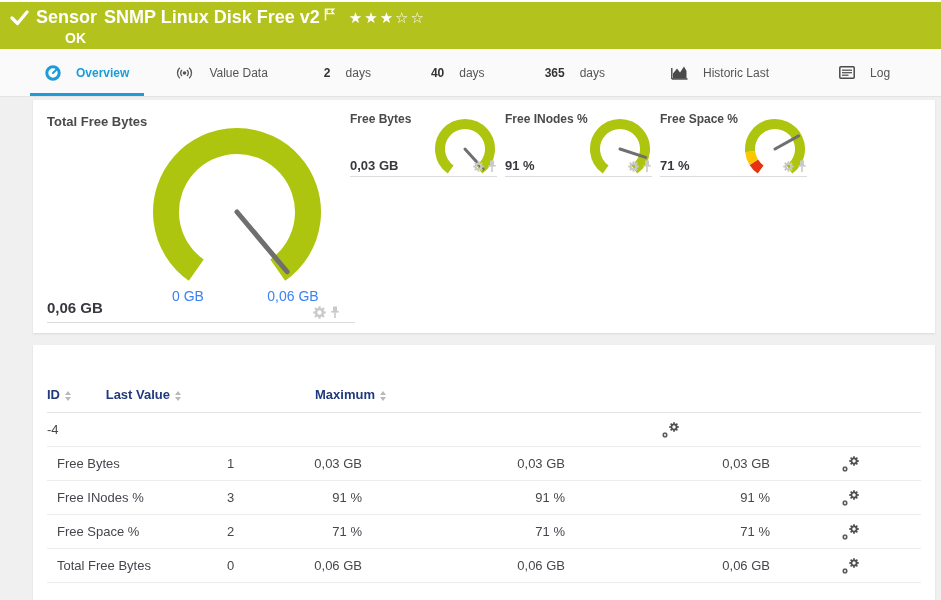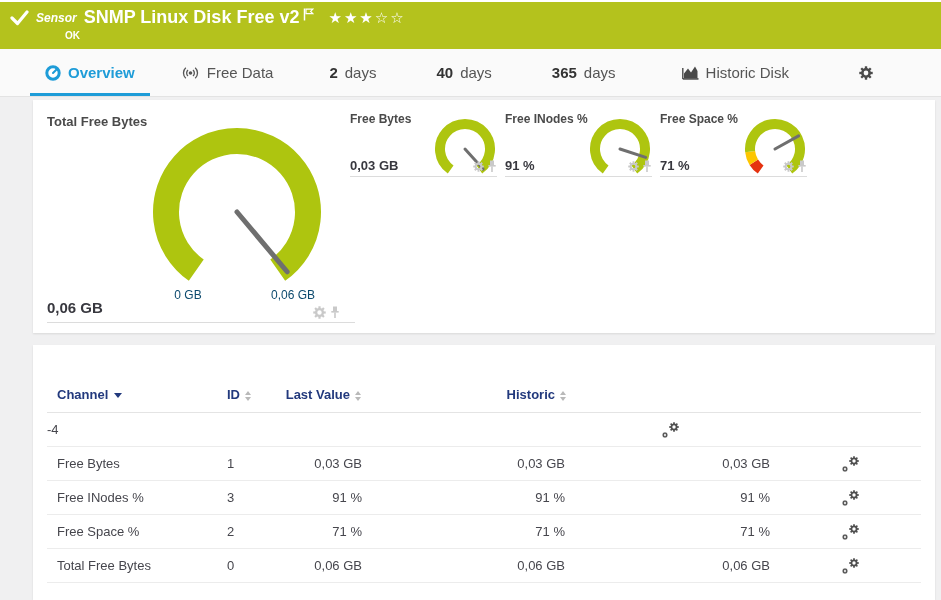--- a/index.html
+++ b/index.html
@@ -6,47 +6,47 @@
   body{
     width:941px;height:600px;position:relative;overflow:hidden;
     background:#f0f0f1;font-family:"Liberation Sans",sans-serif;
     -webkit-font-smoothing:antialiased;
   }
   
   .top-strip{height:2px;background:#ffffff}
   .green-bar{background:#b4c21d;height:47px;color:#fff;padding:5px 0 0 10px;box-sizing:border-box}
   .green-row1{display:flex;align-items:center}
   .check-icon{display:inline-flex;margin-right:7px}
-  .kind{font-style:italic;font-weight:bold;font-size:12px;margin-right:7px}
+  .kind{font-weight:bold;font-size:18px;margin-right:7px}
   .title{font-weight:bold;font-size:18px}
   .flag-icon{display:inline-flex;align-self:flex-start;margin:1px 0 0 4px}
   .stars{font-size:15px;letter-spacing:2px;margin-left:14px;color:#fff}
-  .status-ok{font-size:10px;font-weight:bold;margin:2px 0 0 55px}
+  .status-ok{font-size:14px;font-weight:bold;margin:2px 0 0 55px}
   
   .tabbar{background:#fafafa;height:48px;display:flex;align-items:stretch;padding-left:30px;
           border-bottom:1px solid #e3e3e3;box-sizing:border-box}
-  .tab{display:flex;align-items:center;gap:7px;padding:0 15px;font-size:15px;color:#555;cursor:pointer;white-space:nowrap}
+  .tab{display:flex;align-items:center;gap:15px;padding:0 15px;font-size:12px;color:#555;cursor:pointer;white-space:nowrap}
   .tab .num{font-weight:bold;color:#333}
   .tab.active{color:#1e9cd8;font-weight:bold;box-shadow:inset 0 -3px 0 #1e9cd8}
   .tab:nth-child(2){margin-left:16px}
   .tab:nth-child(3){margin-left:26px}
   .tab:nth-child(4){margin-left:30px}
   .tab:nth-child(5){margin-left:30px}
   .tab:nth-child(6){margin-left:36px}
   .tab:nth-child(7){margin-left:40px}
   .tab:nth-child(8){margin-left:28px}
   .tab svg{flex:none}
   
   .card{position:absolute;left:33px;width:902px;background:#fff;box-shadow:0 1px 2px rgba(0,0,0,.10)}
   #card-gauges{top:100px;height:233px}
   #card-table{top:345px;height:255px;box-sizing:border-box;padding-top:42px}
   
   .section-title{position:absolute;left:14px;top:14px;font-size:13px;font-weight:bold;color:#4a4a4a}
   .primary-gauge-box{position:absolute;left:119px;top:27px;width:170px;height:170px}
-  .scale-label{position:absolute;top:188px;font-size:12px;color:#0c4a6e;text-align:center}
+  .scale-label{position:absolute;top:188px;font-size:14px;color:#3b82f6;text-align:center}
   .scale-min{left:125px;width:60px}
   .scale-max{left:225px;width:70px}
   .big-value{position:absolute;left:14px;top:199px;font-size:15px;font-weight:bold;color:#38383f}
   .primary-icons{position:absolute;left:280px;top:206px;display:flex;gap:4px;align-items:center}
   .sep{position:absolute;height:1px;background:#dcdcdc}
   .primary-sep{left:14px;top:222px;width:308px}
   .mini{position:absolute;top:12px;width:147px;height:65px}
   .mini-1{left:317px}.mini-2{left:472px}.mini-3{left:627px}
   .mini-title{position:absolute;left:0;top:0;font-size:12px;font-weight:bold;color:#4a4a4a}
   .mini-gauge-box{position:absolute;left:84px;top:6px;width:62px;height:62px}
@@ -108,41 +108,50 @@
     <span>Overview</span>
   </div>
   <div class="tab">
     <svg width="19" height="16" viewBox="0 0 19 16">
         <circle cx="9.5" cy="8" r="1.8" fill="#555"></circle>
         <path d="M7,5 A4 4 0 0 0 7,11" fill="none" stroke="#555" stroke-width="1.3"></path>
         <path d="M12,5 A4 4 0 0 1 12,11" fill="none" stroke="#555" stroke-width="1.3"></path>
         <path d="M4.8,2.8 A7 7 0 0 0 4.8,13.2" fill="none" stroke="#555" stroke-width="1.3"></path>
         <path d="M14.2,2.8 A7 7 0 0 1 14.2,13.2" fill="none" stroke="#555" stroke-width="1.3"></path>
       </svg>
-    <span>Free Data</span>
+    <span>Value Data</span>
   </div>
   <div class="tab">
     <span class="num">2</span>
     <span>days</span>
   </div>
   <div class="tab">
     <span class="num">40</span>
     <span>days</span>
   </div>
   <div class="tab">
     <span class="num">365</span>
     <span>days</span>
   </div>
   <div class="tab">
     <svg width="17" height="15" viewBox="0 0 17 15">
         <path d="M2,13 L2,8.5 L6,3.5 L9,7.5 L13,1.5 L15.5,6 L15.5,13 Z" fill="#4a4a4a"></path>
         <line x1="0.8" y1="3" x2="0.8" y2="14" stroke="#4a4a4a" stroke-width="1.4"></line>
         <line x1="0.8" y1="13.9" x2="16.5" y2="13.9" stroke="#4a4a4a" stroke-width="1.6"></line>
       </svg>
-    <span>Historic Disk</span>
+    <span>Historic Last</span>
+  </div>
+  <div class="tab">
+    <svg width="16" height="13" viewBox="0 0 16 13">
+        <rect x="0.8" y="0.8" width="14.4" height="11.4" rx="1" fill="none" stroke="#4a4a4a" stroke-width="1.5"></rect>
+        <line x1="3" y1="4.2" x2="13" y2="4.2" stroke="#4a4a4a" stroke-width="1.2"></line>
+        <line x1="3" y1="6.7" x2="13" y2="6.7" stroke="#4a4a4a" stroke-width="1.2"></line>
+        <line x1="3" y1="9.2" x2="9.5" y2="9.2" stroke="#4a4a4a" stroke-width="1.2"></line>
+      </svg>
+    <span>Log</span>
   </div>
   <div class="tab">
     <span class="js-gear" style="display:inline-flex">
         <svg width="14" height="14" viewBox="0 0 14 14">
           <circle cx="7" cy="7" r="3.64" fill="none" stroke="#4a4a4a" stroke-width="2.52"></circle>
           <line x1="7.00" y1="3.08" x2="7.00" y2="0.28" stroke="#4a4a4a" stroke-width="2.38"></line>
           <line x1="9.77" y1="4.23" x2="11.75" y2="2.25" stroke="#4a4a4a" stroke-width="2.38"></line>
           <line x1="10.92" y1="7.00" x2="13.72" y2="7.00" stroke="#4a4a4a" stroke-width="2.38"></line>
           <line x1="9.77" y1="9.77" x2="11.75" y2="11.75" stroke="#4a4a4a" stroke-width="2.38"></line>
           <line x1="7.00" y1="10.92" x2="7.00" y2="13.72" stroke="#4a4a4a" stroke-width="2.38"></line>
@@ -282,24 +291,23 @@
             <line x1="5" y1="6.6" x2="5" y2="12" stroke="#c9c9c9" stroke-width="1.6"></line>
           </svg>
         </span>
     </div>
     <div class="mini-sep"></div>
   </div>
 </div>
 
 <div class="card" id="card-table">
   <div class="thead">
-    <div class="c-ch hcell"><span>Channel</span><span class="caret"></span></div>
     <div class="c-id hcell"><span>ID</span><span class="sort"><i class="up"></i><i class="down"></i></span></div>
     <div class="c-last hcell"><span>Last Value</span><span class="sort"><i class="up"></i><i class="down"></i></span></div>
-    <div class="c-max hcell"><span>Historic</span><span class="sort"><i class="up"></i><i class="down"></i></span></div>
+    <div class="c-max hcell"><span>Maximum</span><span class="sort"><i class="up"></i><i class="down"></i></span></div>
     <div class="c-gear"></div>
   </div>
 
   <div class="trow">
     <div class="c-id">-4</div>
     <div class="c-last"></div>
     <div class="c-min"></div>
     <div class="c-max"></div>
     <div class="c-gear">
         <span class="js-twingear">

